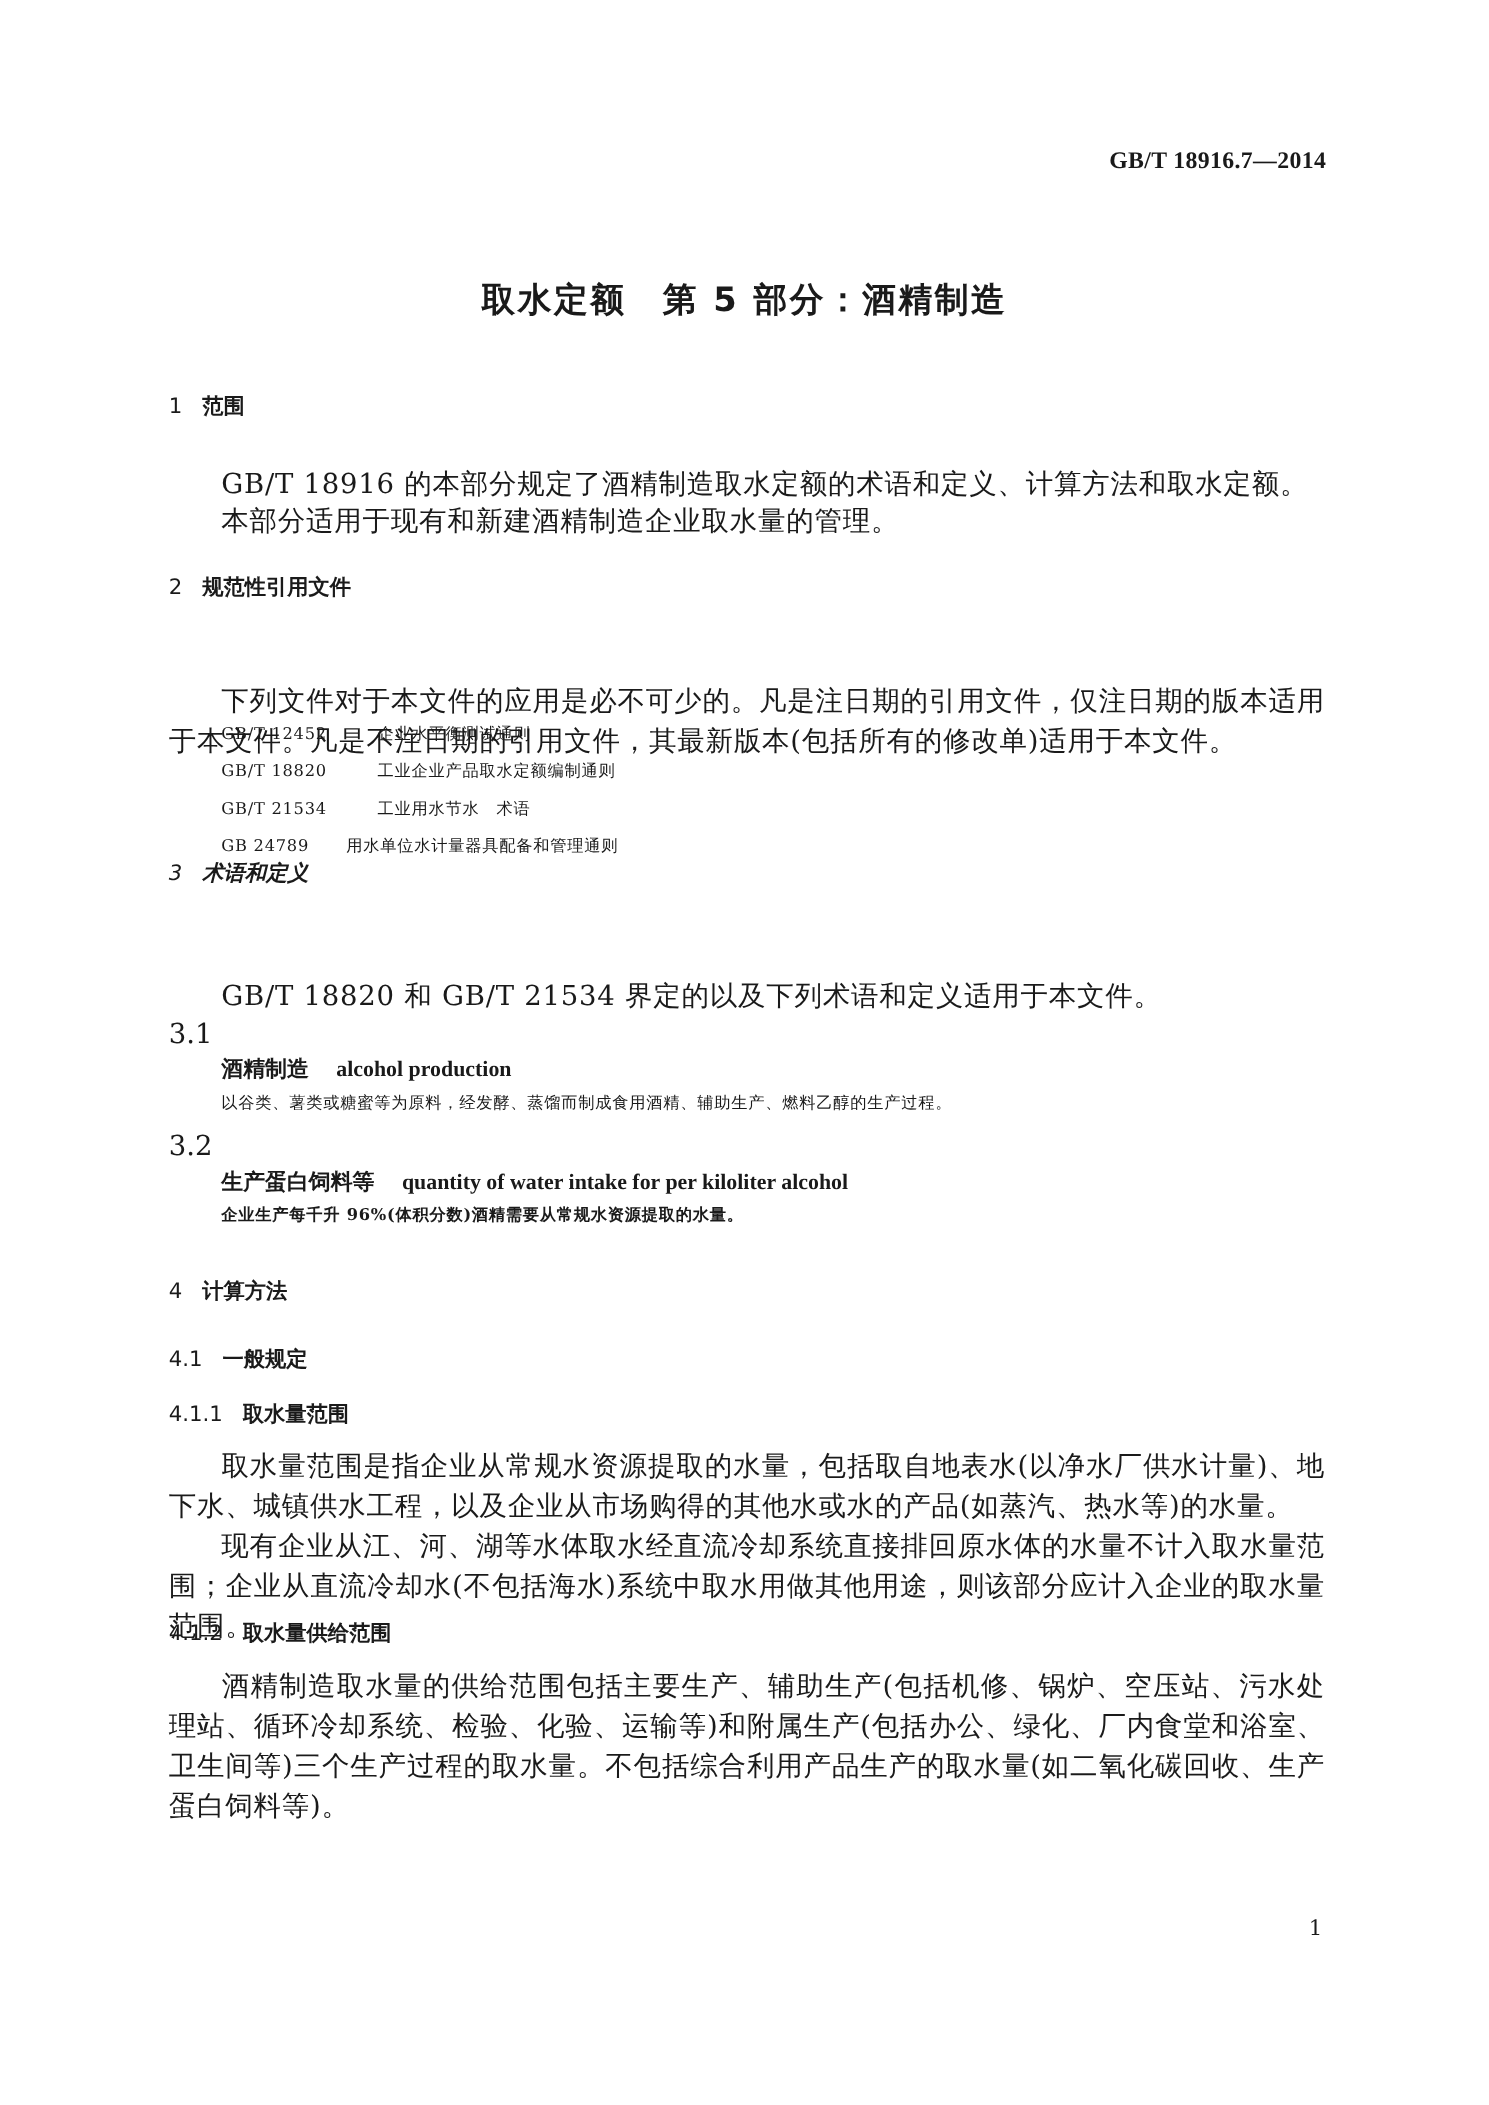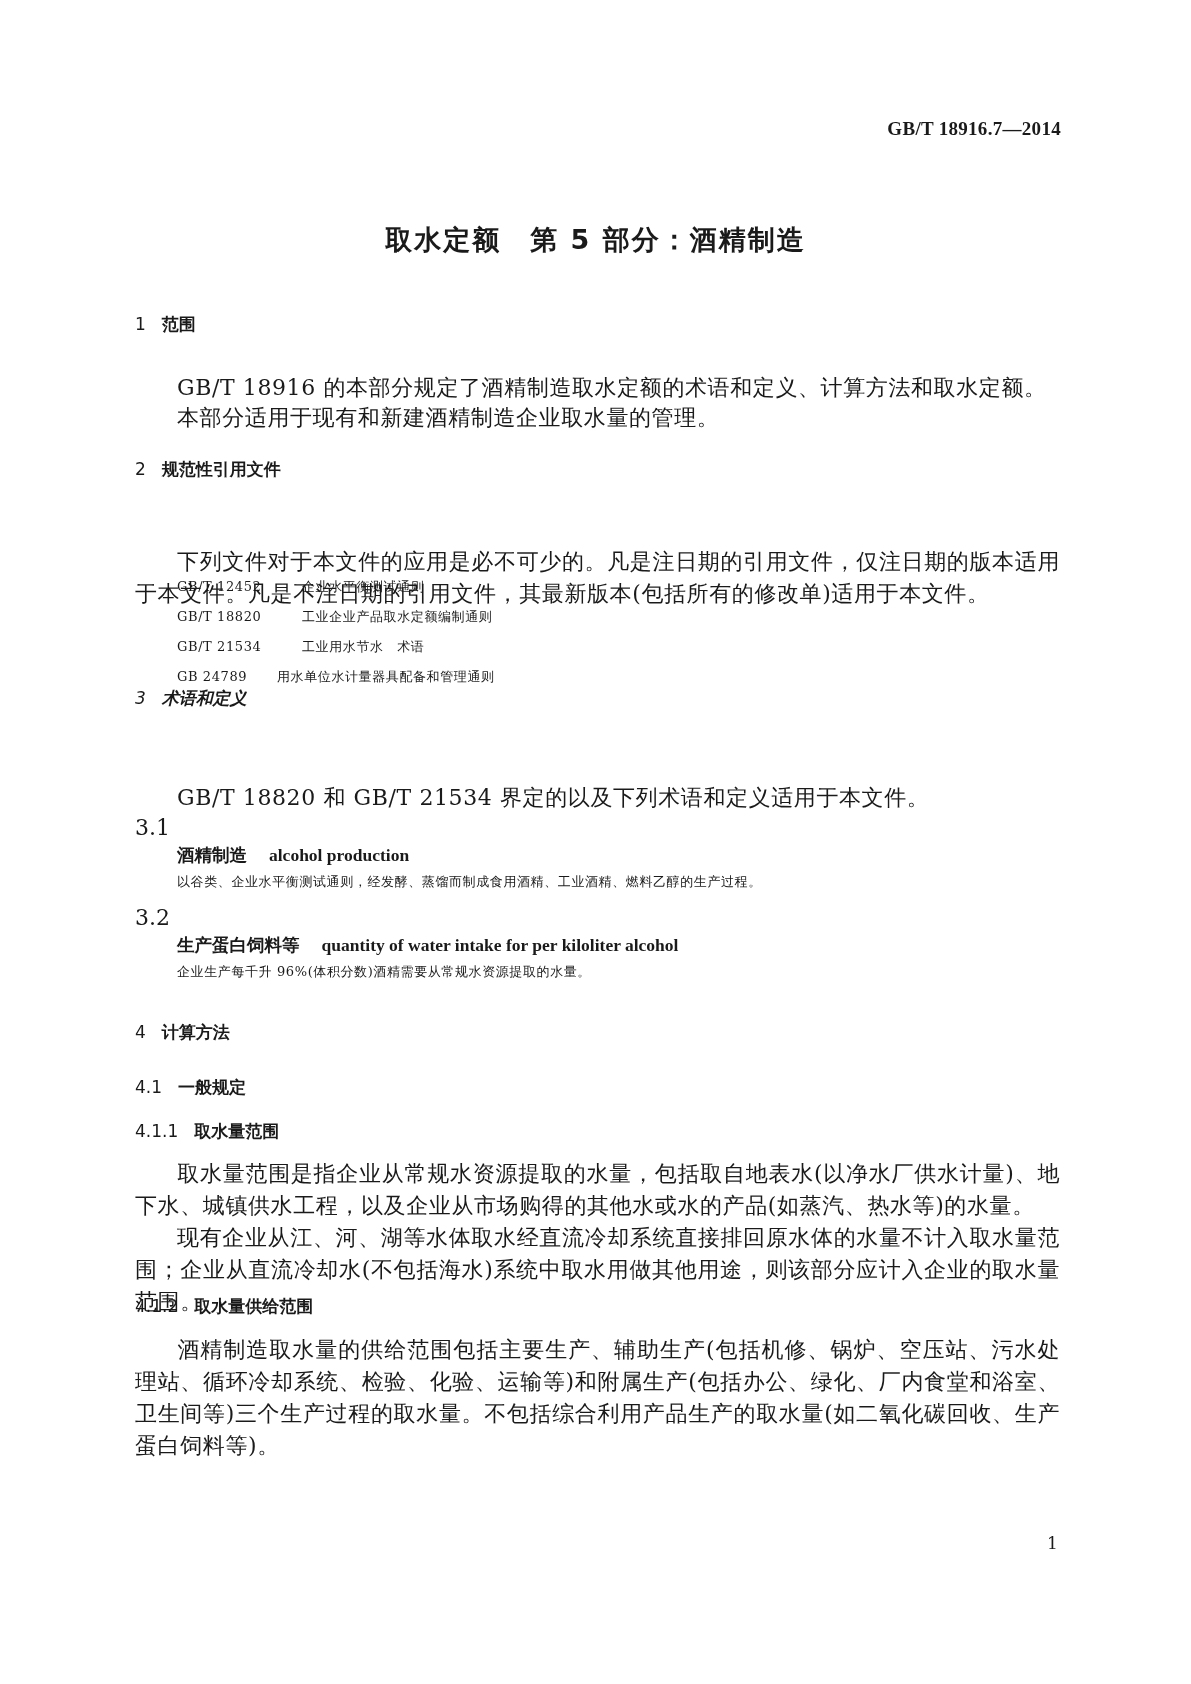--- a/index.html
+++ b/index.html
@@ -79,26 +79,26 @@
 <div class="heading" style="top:687px;font-style:italic;">
   <span class="num">3</span><span>术语和定义</span>
 </div>
 <div class="para" style="top:782px;">
   <span class="indent"></span><span>GB/T 18820 和 GB/T 21534 界定的以及下列术语和定义适用于本文件。</span>
 </div>
 <div class="term-num" style="top:815px;">3.1</div>
 <div class="term" style="top:843px;">
   <span>酒精制造</span><span class="en">alcohol production</span>
 </div>
-<div class="line" style="top:873px;">以谷类、企业水平衡测试通则，经发酵、蒸馏而制成食用酒精、工业酒精、燃料乙醇的生产过程。</div>
+<div class="line" style="top:873px;">以谷类、薯类或糖蜜等为原料，经发酵、蒸馏而制成食用酒精、辅助生产、燃料乙醇的生产过程。</div>
 <div class="term-num" style="top:905px;">3.2</div>
 <div class="term" style="top:933px;">
   <span>生产蛋白饲料等</span><span class="en">quantity of water intake for per kiloliter alcohol</span>
 </div>
-<div class="line" style="top:963px;">企业生产每千升 96%(体积分数)酒精需要从常规水资源提取的水量。</div>
+<div class="line" style="top:963px;font-weight:bold;">企业生产每千升 96%(体积分数)酒精需要从常规水资源提取的水量。</div>
 
 <div class="heading" style="top:1021px;">
   <span class="num">4</span><span>计算方法</span>
 </div>
 <div class="heading" style="top:1076px;">
   <span class="num">4.1</span><span>一般规定</span>
 </div>
 <div class="heading" style="top:1120px;">
   <span class="num">4.1.1</span><span>取水量范围</span>
 </div>

